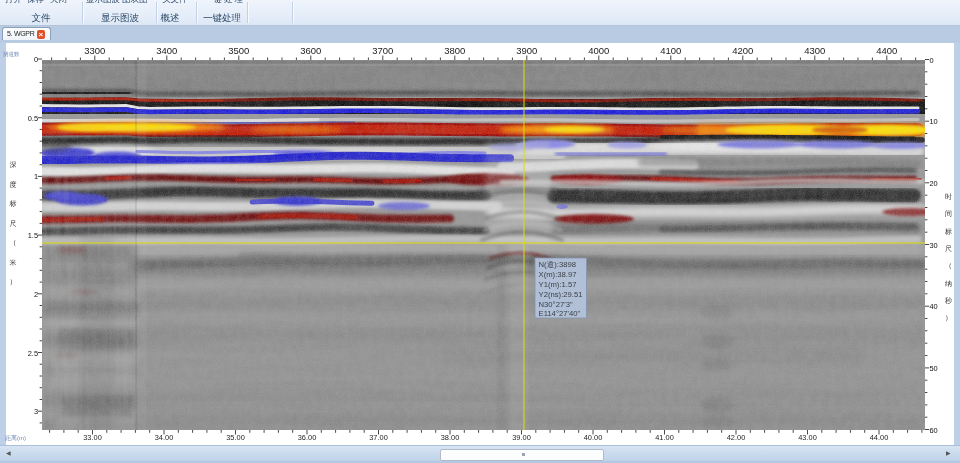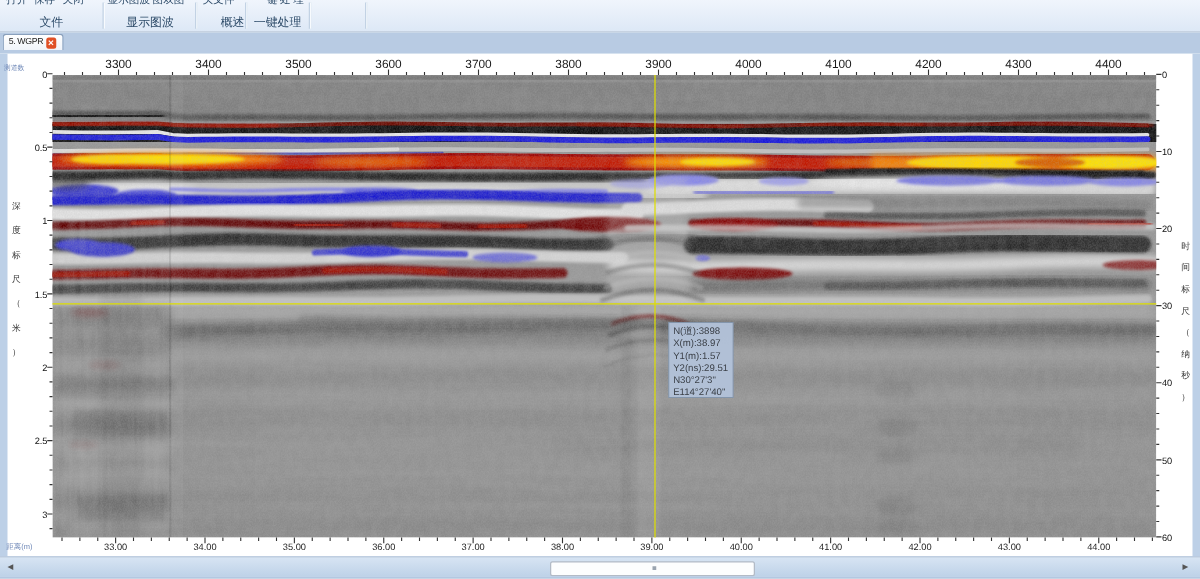--- a/index.html
+++ b/index.html
@@ -25,21 +25,21 @@
 <div id="ribbon" class="abs">
  <span class="r1" style="left:5px">打开</span>
  <span class="r1" style="left:27px">保存</span>
  <span class="r1" style="left:50px">关闭</span>
  <span class="r1" style="left:86px">显示图波</span>
  <span class="r1" style="left:122px">图双图</span>
  <span class="r1" style="left:162px">头文件</span>
  <span class="r1" style="left:203px;letter-spacing:2px">一键处理</span>
  <span class="r2" style="left:41px">文件</span>
  <span class="r2" style="left:120px">显示图波</span>
- <span class="r2" style="left:186px">概述</span>
+ <span class="r2" style="left:170px">概述</span>
  <span class="r2" style="left:222px">一键处理</span>
  <div class="sep" style="left:82px"></div>
       <div class="sep" style="left:156px"></div>
  <div class="sep" style="left:196px"></div>
       <div class="sep" style="left:247px"></div>
  <div class="sep" style="left:292px"></div>
 </div>
 <div id="tabbar" class="abs">
       <div id="tab">
         <span>5. WGPR</span>

